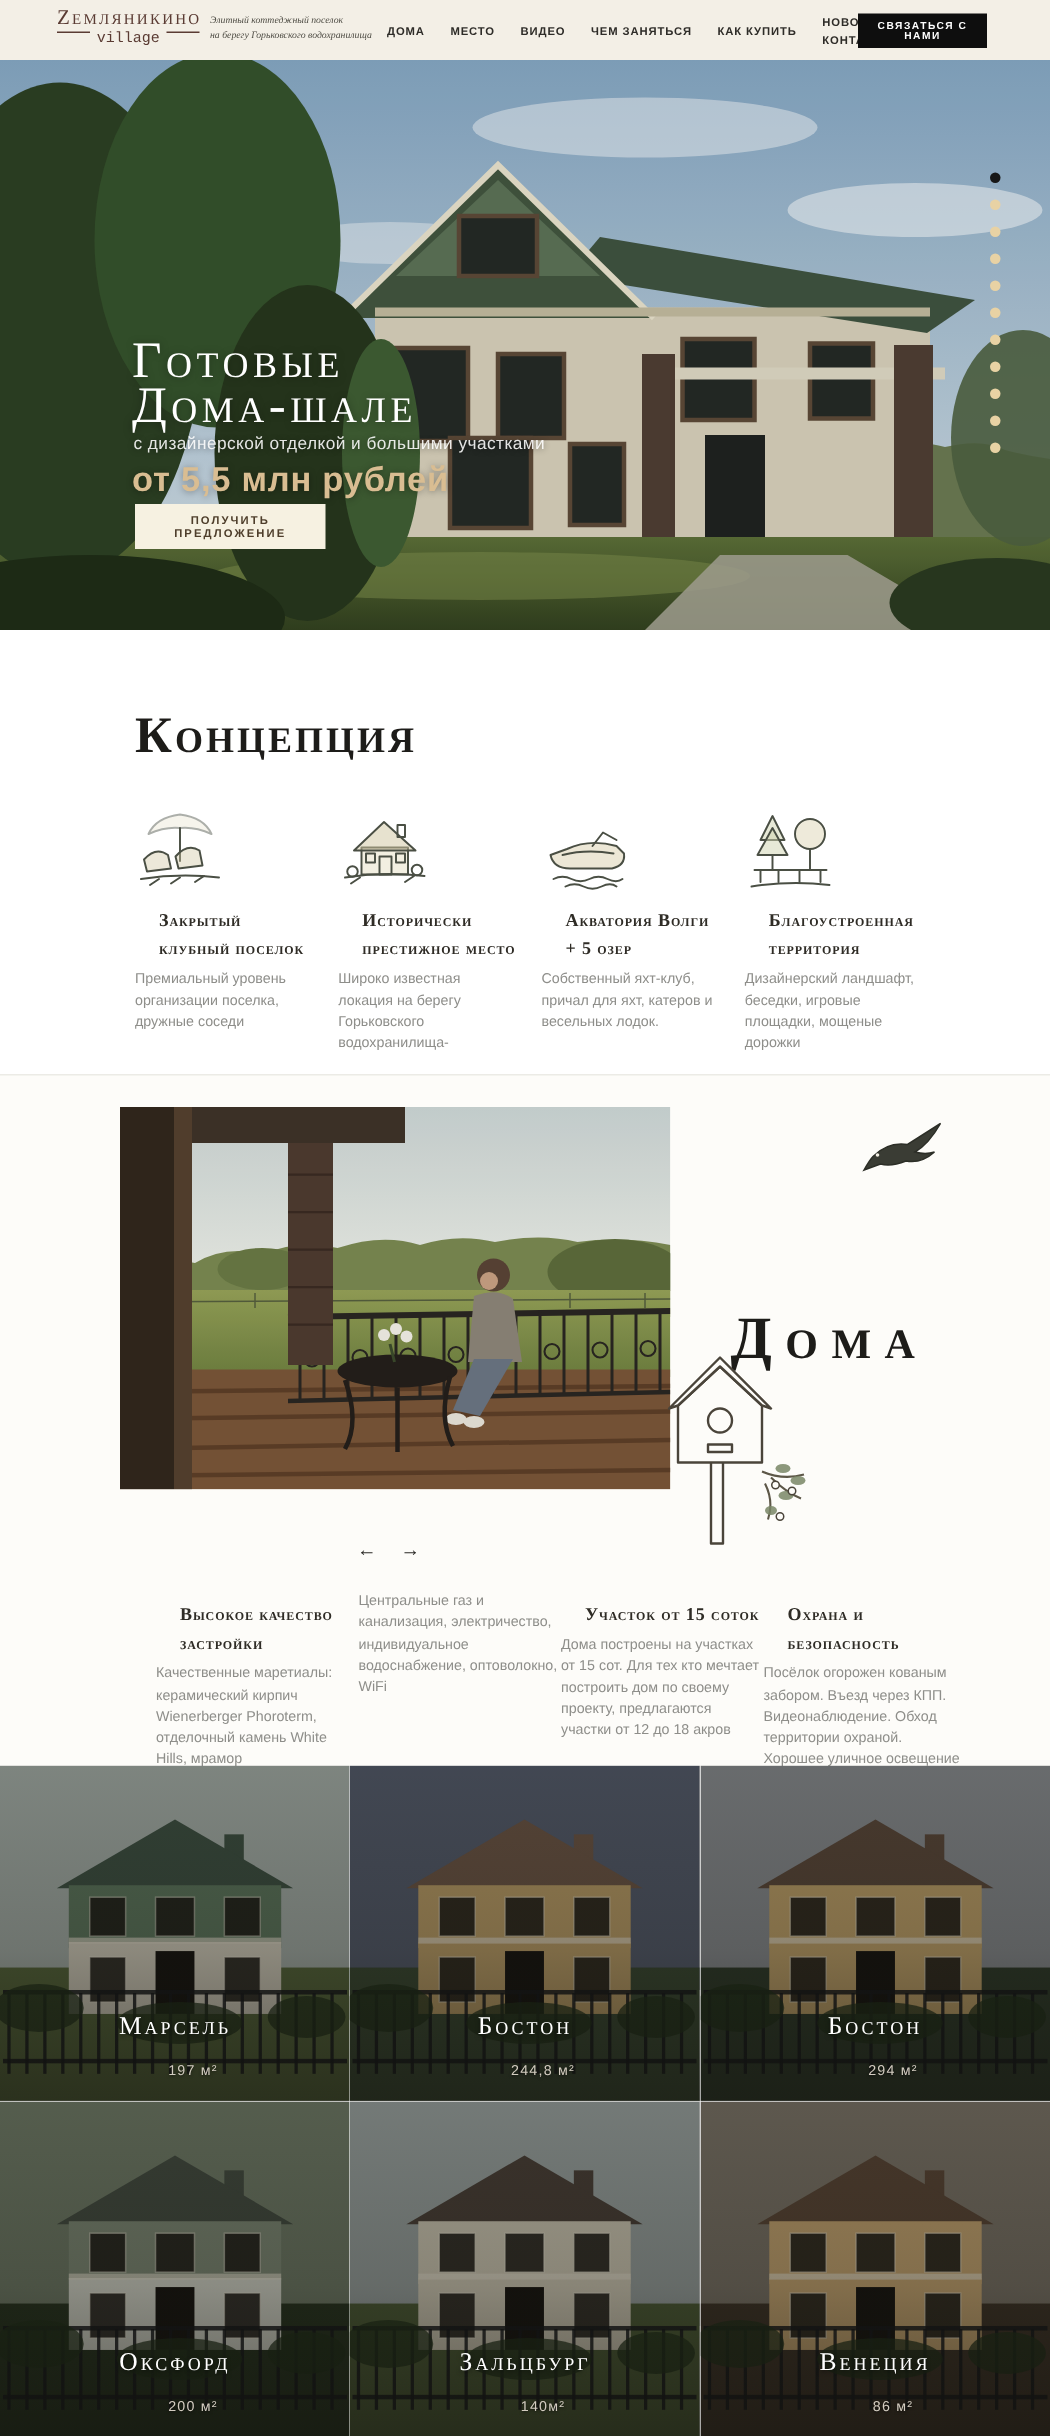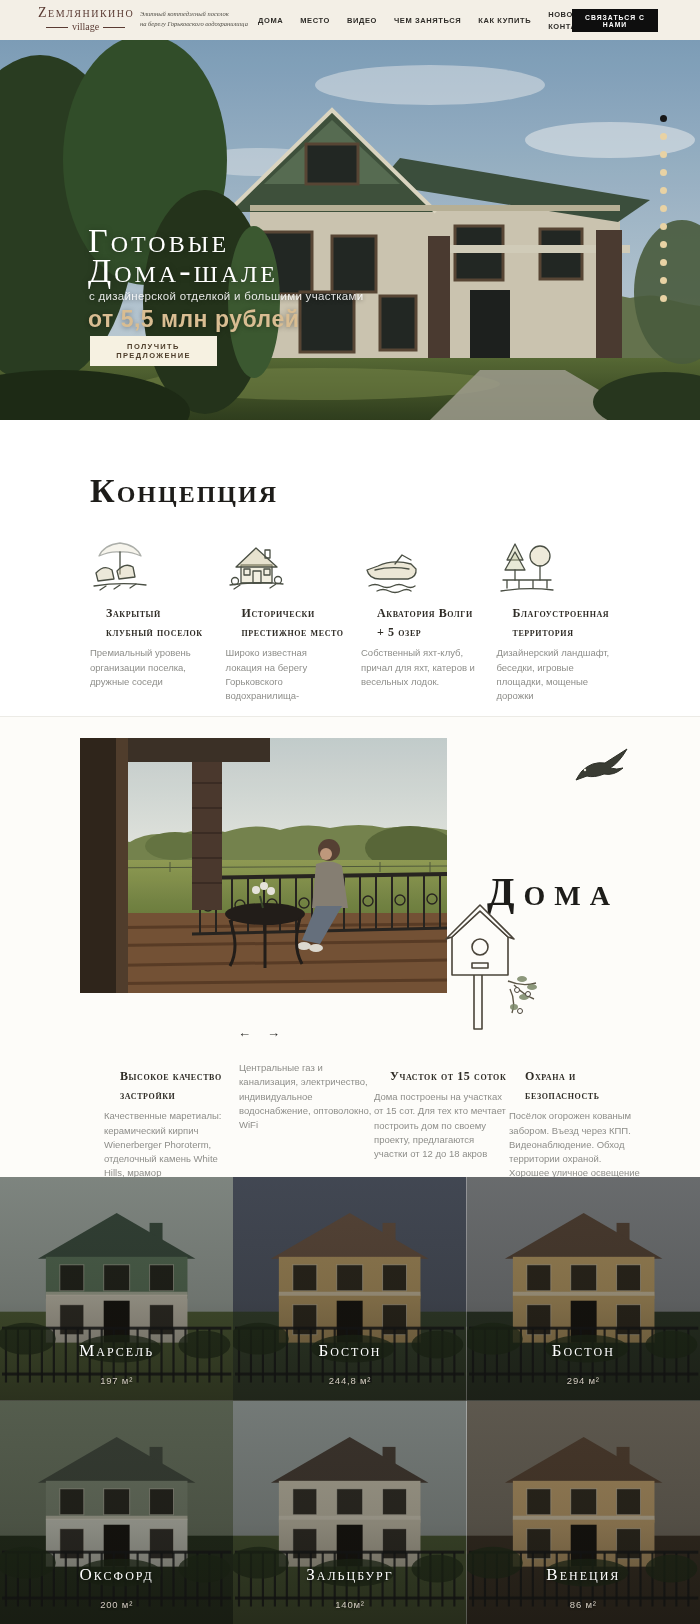--- a/index.html
+++ b/index.html
@@ -6,22 +6,22 @@
   #page{position:relative;width:700px;height:1624px;overflow:hidden;background:#fff;
         font-family:"Liberation Sans",sans-serif;}
   .serif{font-family:"Liberation Serif","DejaVu Serif",serif;}
   .sc{font-variant:small-caps;}
 
   
   #header{position:absolute;left:0;top:0;width:700px;height:40px;background:#f3efe6;
           display:flex;align-items:center;z-index:5;}
   .logo-block{position:absolute;left:38px;top:5px;width:95px;text-align:center;color:#5a3b33;}
   .logo-top{font-family:"Liberation Serif",serif;font-size:14px;letter-spacing:1.5px;line-height:16px;white-space:nowrap;}
-  .logo-bottom{display:flex;align-items:center;justify-content:center;gap:4px;
-               font-family:Liberation Serif, serif;font-size:10px;line-height:12px;}
+  .logo-bottom{display:flex;align-items:flex-start;justify-content:center;gap:4px;
+               font-family:Liberation Mono, monospace;font-size:10px;line-height:12px;}
   .logo-dash{display:inline-block;width:22px;height:1px;background:#5a3b33;}
   .tagline{position:absolute;left:140px;top:9px;width:110px;
            font-family:"Liberation Serif",serif;font-style:italic;font-size:6.5px;
            line-height:10px;color:#4e4c44;}
   .nav{position:absolute;left:258px;top:0;height:40px;display:flex;align-items:center;gap:17px;}
   .nav a{font-size:7.5px;font-weight:bold;letter-spacing:.6px;color:#2e2c28;text-decoration:none;white-space:nowrap;}
   .nav-stack{display:flex;flex-direction:column;gap:3px;align-items:flex-start;}
   .header-cta{position:absolute;left:572px;top:9px;width:86px;height:23px;background:#0e0e0e;
               color:#fff;font-size:6.8px;font-weight:bold;letter-spacing:1px;border:none;
               display:flex;align-items:center;justify-content:center;cursor:pointer;}
@@ -71,21 +71,21 @@
   #catalog{position:absolute;left:0;top:1177px;width:700px;height:447px;display:grid;
            grid-template-columns:repeat(3,1fr);grid-template-rows:repeat(2,1fr);}
   .house-card{position:relative;overflow:hidden;cursor:pointer;}
   .house-card svg.card-scene{position:absolute;left:0;top:0;width:100%;height:100%;}
   .card-shade{position:absolute;left:0;top:0;width:100%;height:100%;
               background:linear-gradient(180deg,rgba(16,15,11,.28) 0%,rgba(16,15,11,.38) 55%,rgba(16,15,11,.62) 100%);}
   .card-title{position:absolute;left:0;top:164px;width:100%;text-align:center;color:#fff;
               font-family:"Liberation Serif",serif;font-variant:small-caps;font-size:17px;
               letter-spacing:2px;text-shadow:0 1px 3px rgba(0,0,0,.5);}
   .card-area{position:absolute;left:0;top:198px;width:100%;text-align:center;color:#d3ccc0;
-             font-size:9.5px;letter-spacing:.8px;text-shadow:0 1px 2px rgba(0,0,0,.5);}
+             font-size:9.5px;letter-spacing:.8px;text-shadow:0 1px 2px rgba(0,0,0,.5);padding-left:12px;}
 
   .sketch{stroke:#4a4f44;stroke-width:1.3;fill:none;stroke-linecap:round;stroke-linejoin:round;}
   .sketch-fill{fill:#d9d0ad;opacity:.45;}
 </style>
 </head>
 <body>
 
 <div id="page">
 
   <header id="header">

